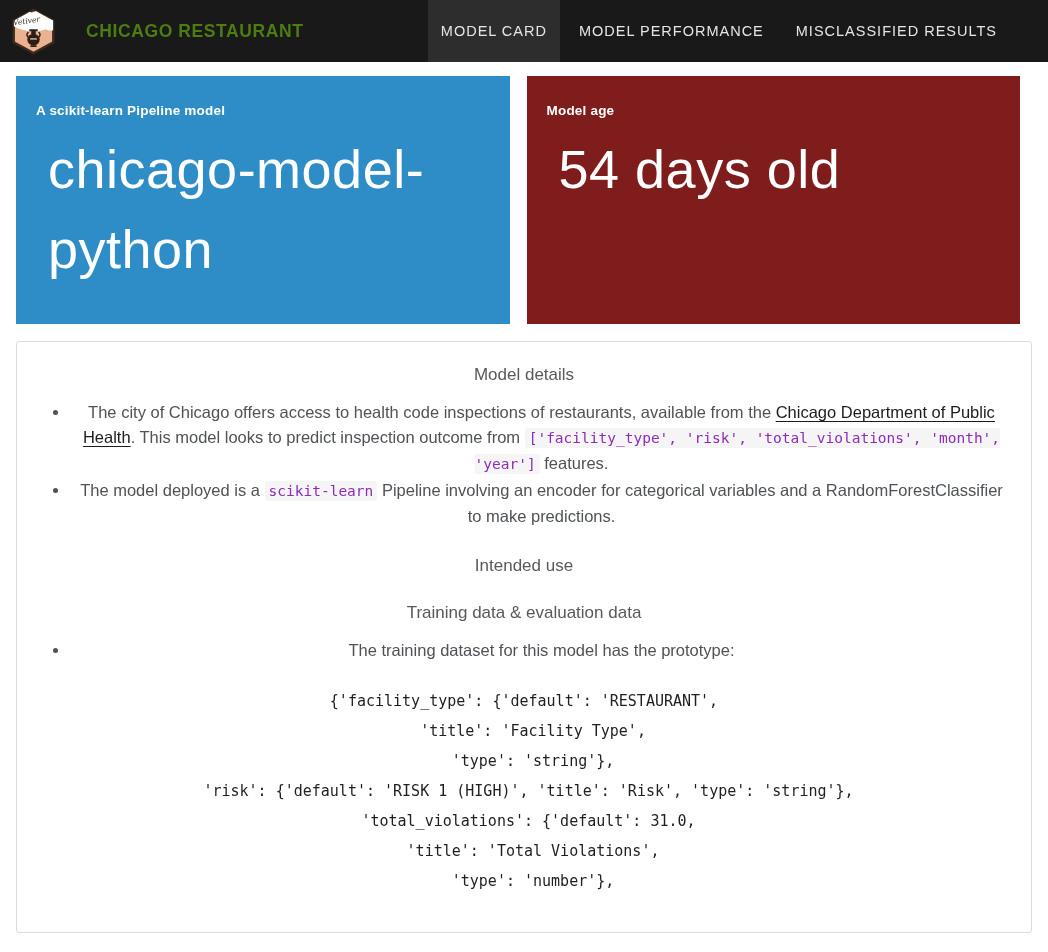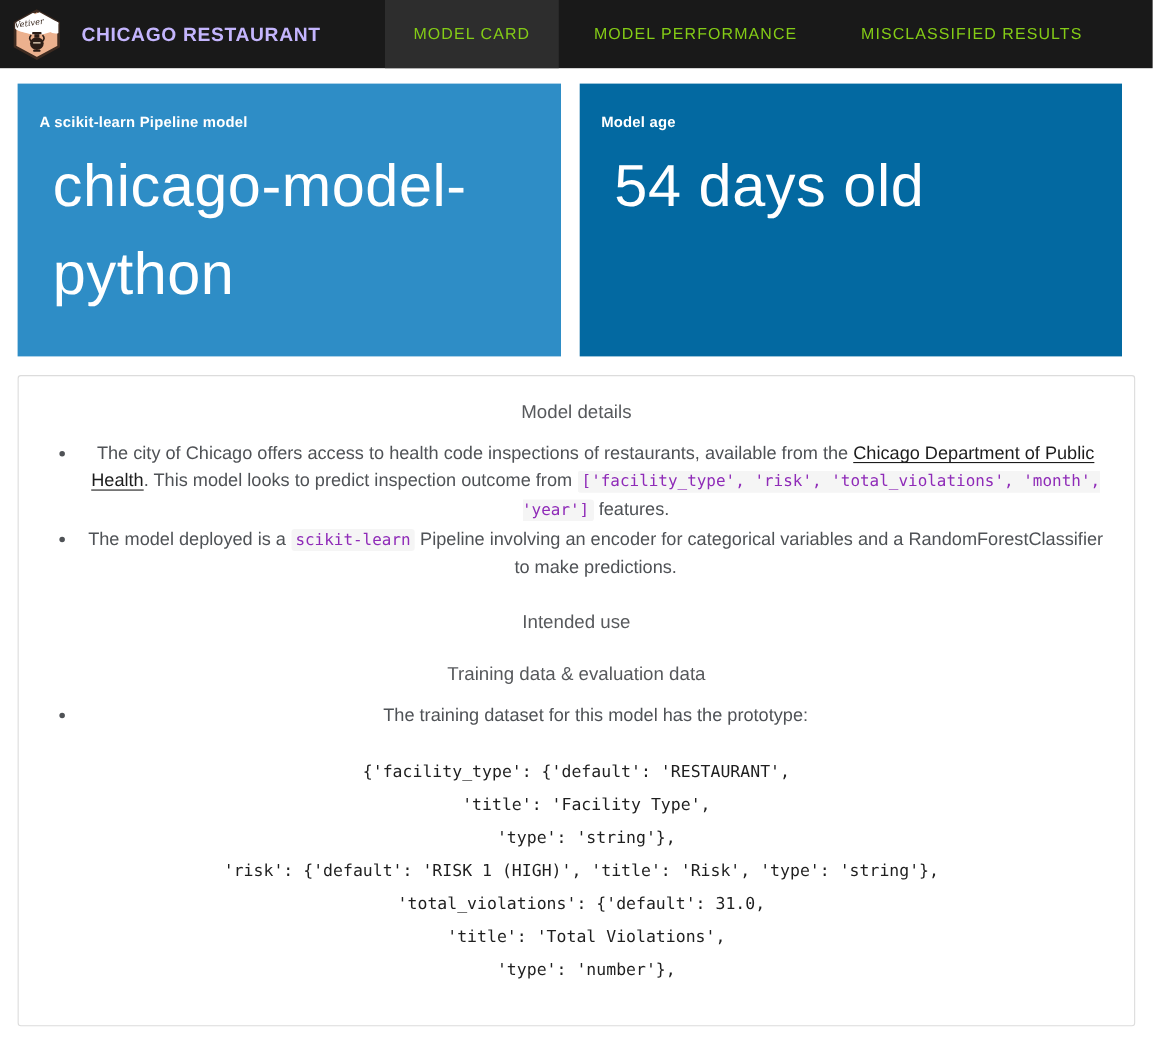--- a/index.html
+++ b/index.html
@@ -17,42 +17,42 @@
     background: #191919;
     display: flex;
     align-items: center;
   }
   .logo {
     width: 49px; height: 49px;
     margin-left: 9px;
     flex: 0 0 auto;
   }
   .app-title {
-    color: #c4b5fd;
+    color: #4d7c0f;
     font-size: 17.5px;
     font-weight: 600;
     letter-spacing: 0.6px;
     line-height: 21px;
-    margin-left: 16px;
+    margin-left: 28px;
     width: 260px;
     text-transform: uppercase;
   }
   .nav {
     margin-left: auto;
     margin-right: 38px;
     display: flex;
     align-items: stretch;
     height: 100%;
     gap: 6px;
   }
   .nav-item {
     display: flex;
     align-items: center;
-    padding: 0 26px;
-    color: #84cc16;
+    padding: 0 13px;
+    color: #e5e5e5;
     font-size: 14.5px;
     letter-spacing: 1px;
     cursor: pointer;
     white-space: nowrap;
   }
   .nav-item.active { background: #2d2d2d; }
 
   
   .cards {
     display: flex;
@@ -172,21 +172,21 @@
       <span>MISCLASSIFIED RESULTS</span>
     </div>
   </div>
 </div>
 
 <div class="cards">
   <div class="card" style="background-color: rgb(46, 141, 198);">
     <div class="card-caption">A scikit-learn Pipeline model</div>
     <div class="card-value">chicago-model-python</div>
   </div>
-  <div class="card" style="background-color: #0369a1;">
+  <div class="card" style="background-color: #7f1d1d;">
     <div class="card-caption">Model age</div>
     <div class="card-value">54 days old</div>
   </div>
 </div>
 
 <div class="panel">
 
   <div class="mc-heading first">Model details</div>
 
   <ul>

